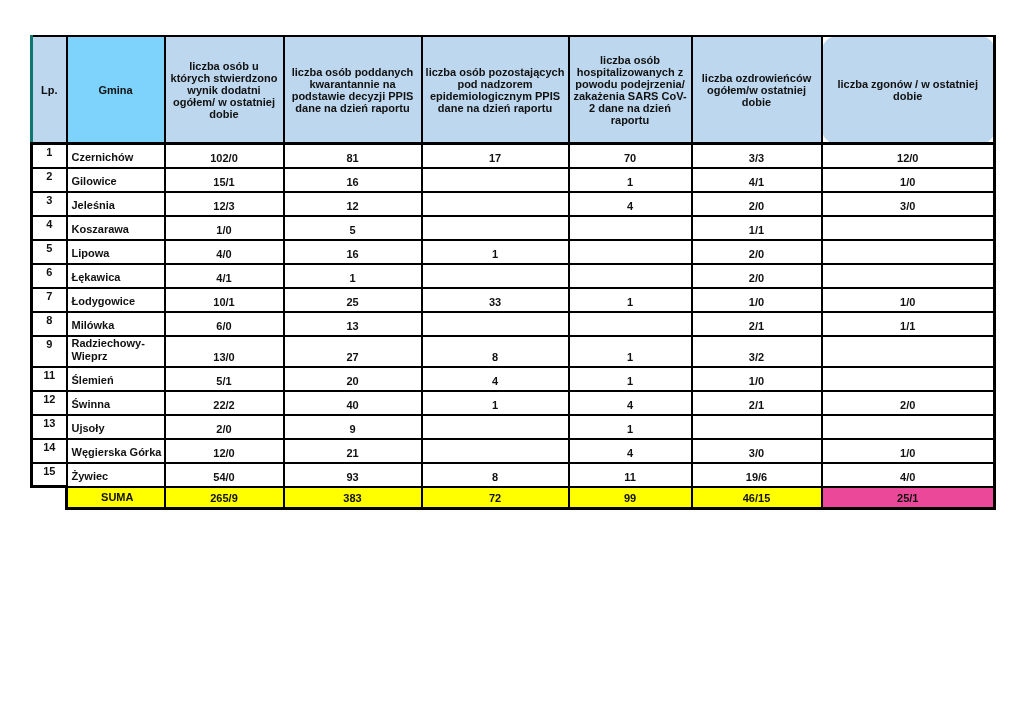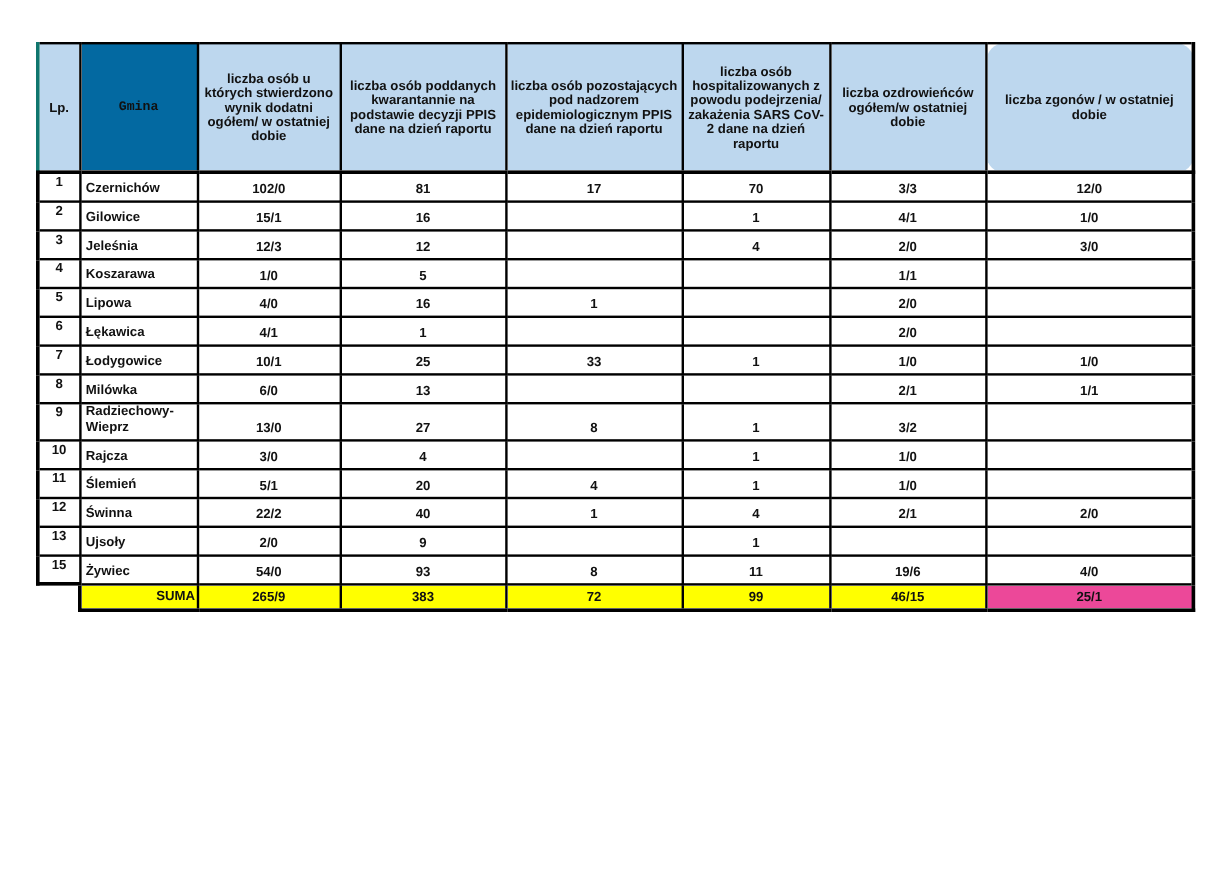--- a/index.html
+++ b/index.html
@@ -84,21 +84,21 @@
   tr.last-data td:first-child { border-bottom: 3px solid #000; }
   
   tr.suma-row { height: 22px; }
   tr.suma-row td { border-bottom: 3px solid #000; }
   tr.suma-row td.notch {
     border: none;
     background: #ffffff;
   }
   tr.suma-row td.suma-label {
     border-left: 3px solid #000;
-    text-align: right;
+    text-align: center;
     vertical-align: middle;
     font-weight: bold;
     font-size: 11px;
     padding-left: 4px;
   }
   tr.suma-row td.val {
     vertical-align: middle;
     padding-bottom: 0;
   }
 </style>
@@ -113,21 +113,21 @@
         <col style="width: 119px;">
         <col style="width: 138px;">
         <col style="width: 147px;">
         <col style="width: 123px;">
         <col style="width: 130px;">
         <col style="width: 173px;">
       </colgroup>
     <thead>
       <tr class="header-row">
           <th style="background: rgb(189, 215, 238);">Lp.</th>
-          <th style="background: #0369a1; font-family: Liberation Mono, monospace;">Gmina</th>
+          <th style="background: #7dd3fc;">Gmina</th>
           <th style="background: rgb(189, 215, 238); margin-top: 30px;">liczba osób u których stwierdzono wynik dodatni ogółem/ w ostatniej dobie</th>
           <th style="background: rgb(189, 215, 238); margin-left: 32px;">liczba osób poddanych kwarantannie na podstawie decyzji PPIS dane na dzień raportu</th>
           <th style="background: rgb(189, 215, 238);">liczba osób pozostających pod nadzorem epidemiologicznym PPIS dane na dzień raportu</th>
           <th style="background: rgb(189, 215, 238);">liczba osób hospitalizowanych z powodu podejrzenia/ zakażenia SARS CoV-2 dane na dzień raportu</th>
           <th style="background: rgb(189, 215, 238);">liczba ozdrowieńców ogółem/w ostatniej dobie</th>
           <th style="background: rgb(189, 215, 238); border-radius: 15px;">liczba zgonów / w ostatniej dobie</th>
         </tr>
     </thead>
     <tbody>
         <tr class="data-row">
@@ -214,30 +214,20 @@
           <td class="lp">9</td>
           <td class="gmina">Radziechowy-Wieprz</td>
           <td class="val">13/0</td>
           <td class="val">27</td>
           <td class="val">8</td>
           <td class="val">1</td>
           <td class="val">3/2</td>
           <td class="val"></td>
         </tr>
         <tr class="data-row">
-          <td class="lp">10</td>
-          <td class="gmina">Rajcza</td>
-          <td class="val">3/0</td>
-          <td class="val">4</td>
-          <td class="val"></td>
-          <td class="val">1</td>
-          <td class="val">1/0</td>
-          <td class="val"></td>
-        </tr>
-        <tr class="data-row">
           <td class="lp">11</td>
           <td class="gmina">Ślemień</td>
           <td class="val">5/1</td>
           <td class="val">20</td>
           <td class="val">4</td>
           <td class="val">1</td>
           <td class="val">1/0</td>
           <td class="val"></td>
         </tr>
         <tr class="data-row">
@@ -252,20 +242,30 @@
         </tr>
         <tr class="data-row">
           <td class="lp">13</td>
           <td class="gmina">Ujsoły</td>
           <td class="val">2/0</td>
           <td class="val">9</td>
           <td class="val"></td>
           <td class="val">1</td>
           <td class="val"></td>
           <td class="val"></td>
+        </tr>
+        <tr class="data-row">
+          <td class="lp">14</td>
+          <td class="gmina">Węgierska Górka</td>
+          <td class="val">12/0</td>
+          <td class="val">21</td>
+          <td class="val"></td>
+          <td class="val">4</td>
+          <td class="val">3/0</td>
+          <td class="val">1/0</td>
         </tr>
         <tr class="data-row last-data">
           <td class="lp">15</td>
           <td class="gmina">Żywiec</td>
           <td class="val">54/0</td>
           <td class="val">93</td>
           <td class="val">8</td>
           <td class="val">11</td>
           <td class="val">19/6</td>
           <td class="val">4/0</td>

